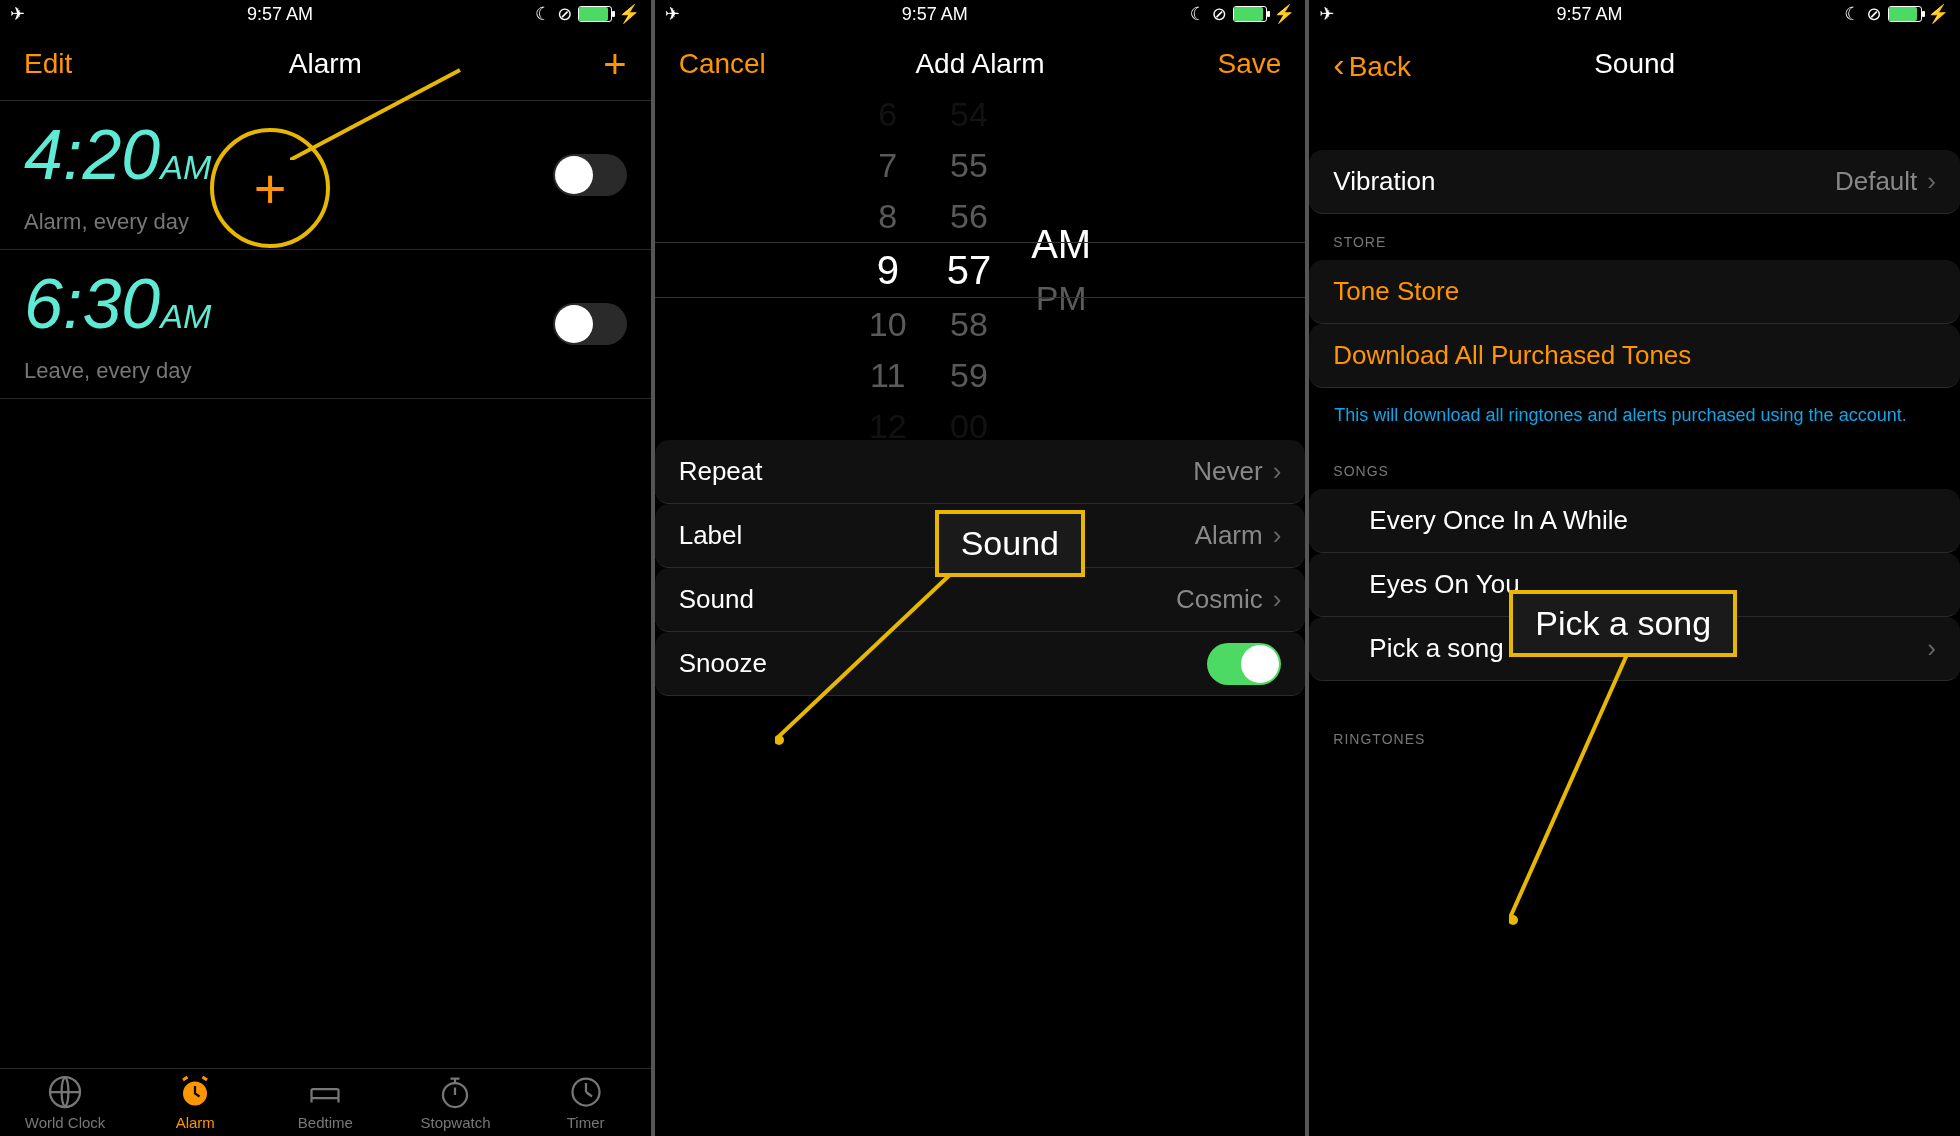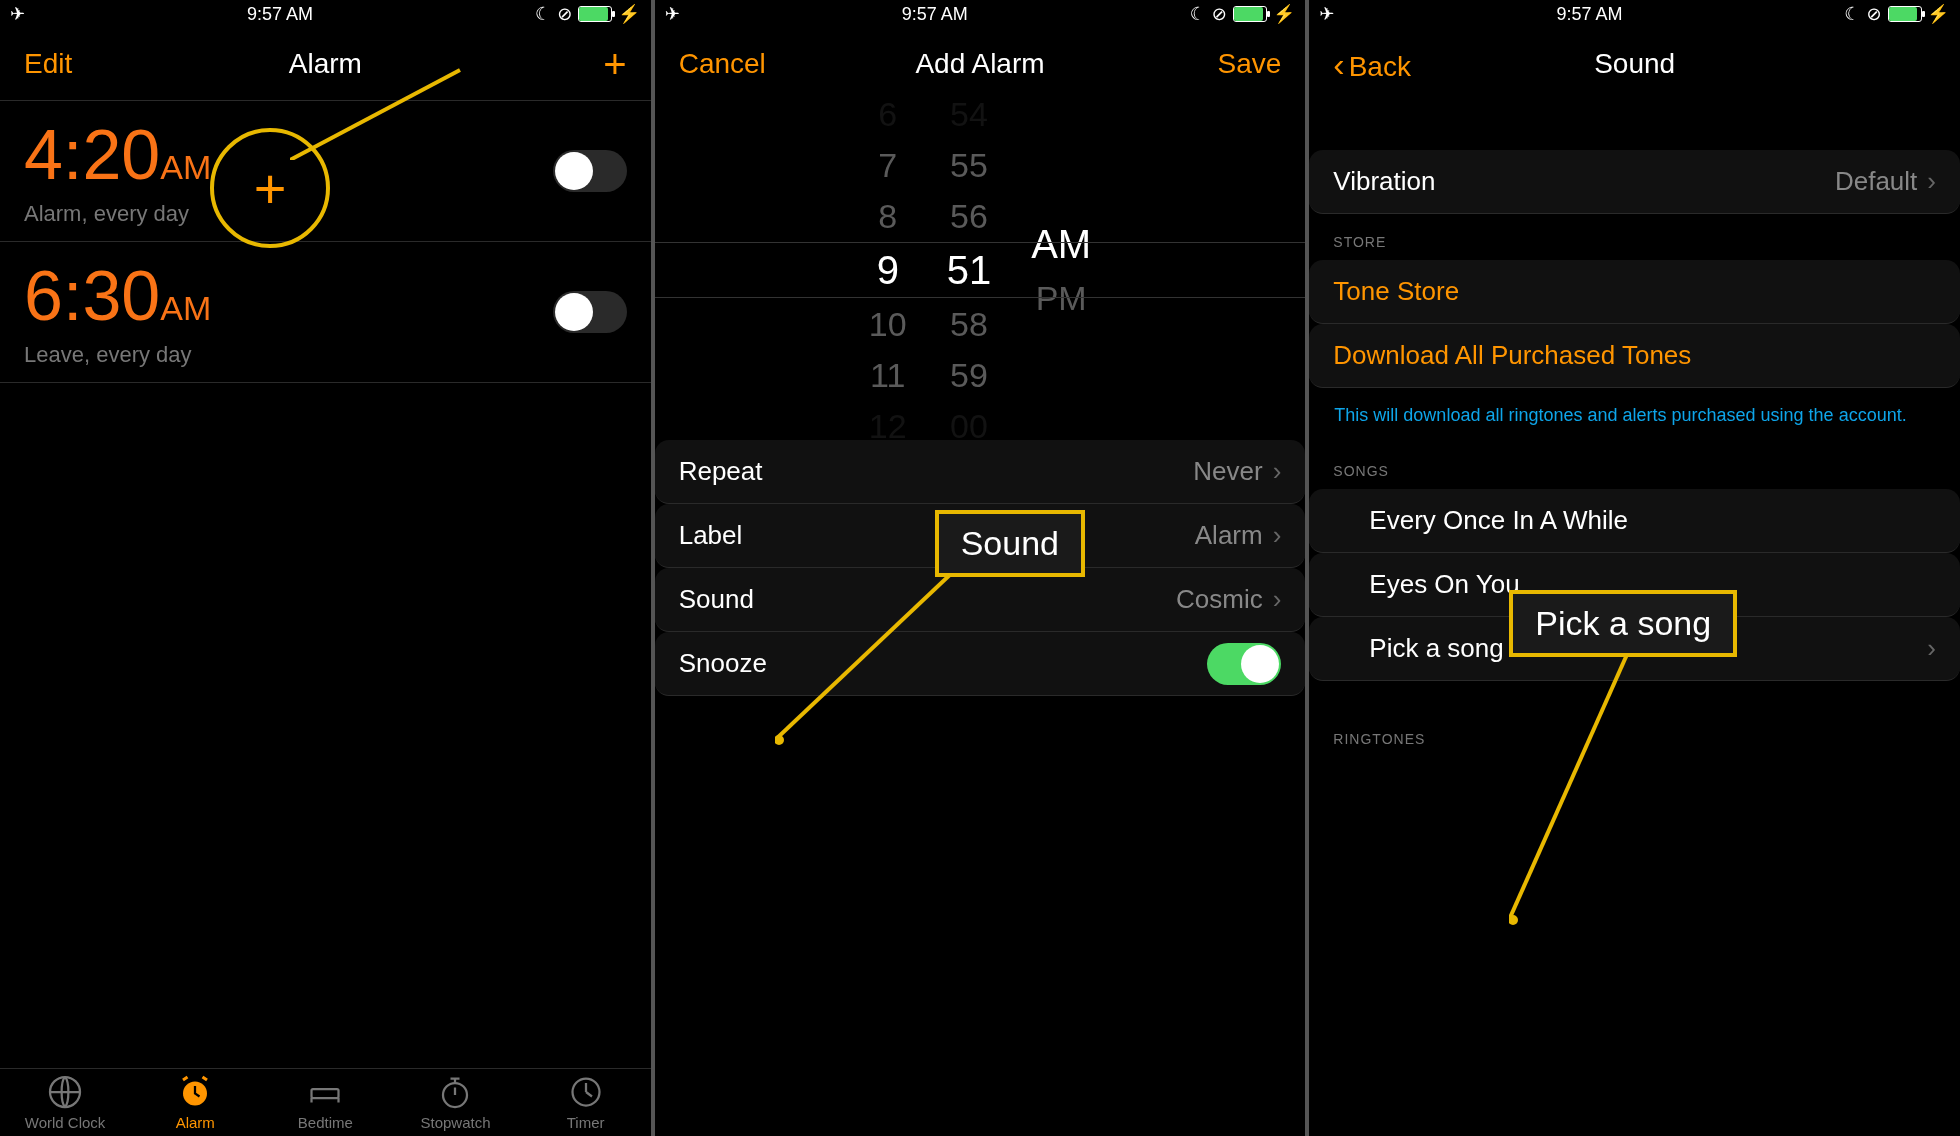--- a/index.html
+++ b/index.html
@@ -10,23 +10,23 @@
 .battery{width:34px;height:16px;border:1px solid #fff;border-radius:3px;position:relative;}
 .battery:after{content:"";position:absolute;right:-4px;top:4px;width:3px;height:6px;background:#fff;border-radius:1px;}
 .battery-fill{background:#4cd964;height:100%;width:90%;border-radius:2px;}
 .navbar{height:72px;display:flex;align-items:center;justify-content:space-between;padding:0 24px;gap:23px;}
 .nav-left,.nav-right{color:#ff9500;font-size:28px;min-width:100px;}
 .nav-right{text-align:right;}
 .nav-title{color:#fff;font-size:28px;font-weight:500;}
 .plus-ico{font-size:40px;font-weight:200;line-height:1;}
 .sep{height:1px;background:#2a2a2a;}
 .alarm-row{padding:14px 24px;border-bottom:1px solid #2a2a2a;display:flex;align-items:center;justify-content:space-between;}
-.al-time{color:#f97316;font-size:70px;font-weight:200;}
+.al-time{color:#5eead4;font-size:70px;font-weight:200;font-style:italic;}
 .al-ampm{font-size:34px;}
-.al-sub{color:#777;font-size:22px;margin-top:6px;}
+.al-sub{color:#777;font-size:22px;margin-top:14px;}
 .switch{width:74px;height:42px;background:#2a2a2a;border-radius:21px;position:relative;}
 .switch.on{background:#4cd964;}
 .knob{width:38px;height:38px;background:#fff;border-radius:50%;position:absolute;top:2px;left:2px;}
 .switch.on .knob{left:34px;}
 .tabbar{height:68px;border-top:1px solid #2a2a2a;display:flex;margin-top:auto;}
 .tab{flex:1;display:flex;flex-direction:column;align-items:center;justify-content:center;gap:4px;color:#777;font-size:15px;}
 .tab.active{color:#ff9500;}
 .tabicon{width:36px;height:36px;}
 .picker{height:340px;display:flex;justify-content:center;align-items:center;gap:40px;color:#5a5a5a;font-size:34px;position:relative;}
 .pcol{display:flex;flex-direction:column;align-items:center;gap:12px;}
@@ -164,21 +164,21 @@
       <span>8</span>
       <span class="psel">9</span>
       <span>10</span>
       <span>11</span>
       <span style="opacity:.2">12</span>
     </div>
     <div class="pcol">
       <span style="opacity:.2">54</span>
       <span>55</span>
       <span>56</span>
-      <span class="psel">51</span>
+      <span class="psel">57</span>
       <span>58</span>
       <span>59</span>
       <span style="opacity:.2">00</span>
     </div>
     <div class="pcol">
       <span class="psel">AM</span>
       <span>PM</span>
     </div>
   </div>
   <div class="cell">

